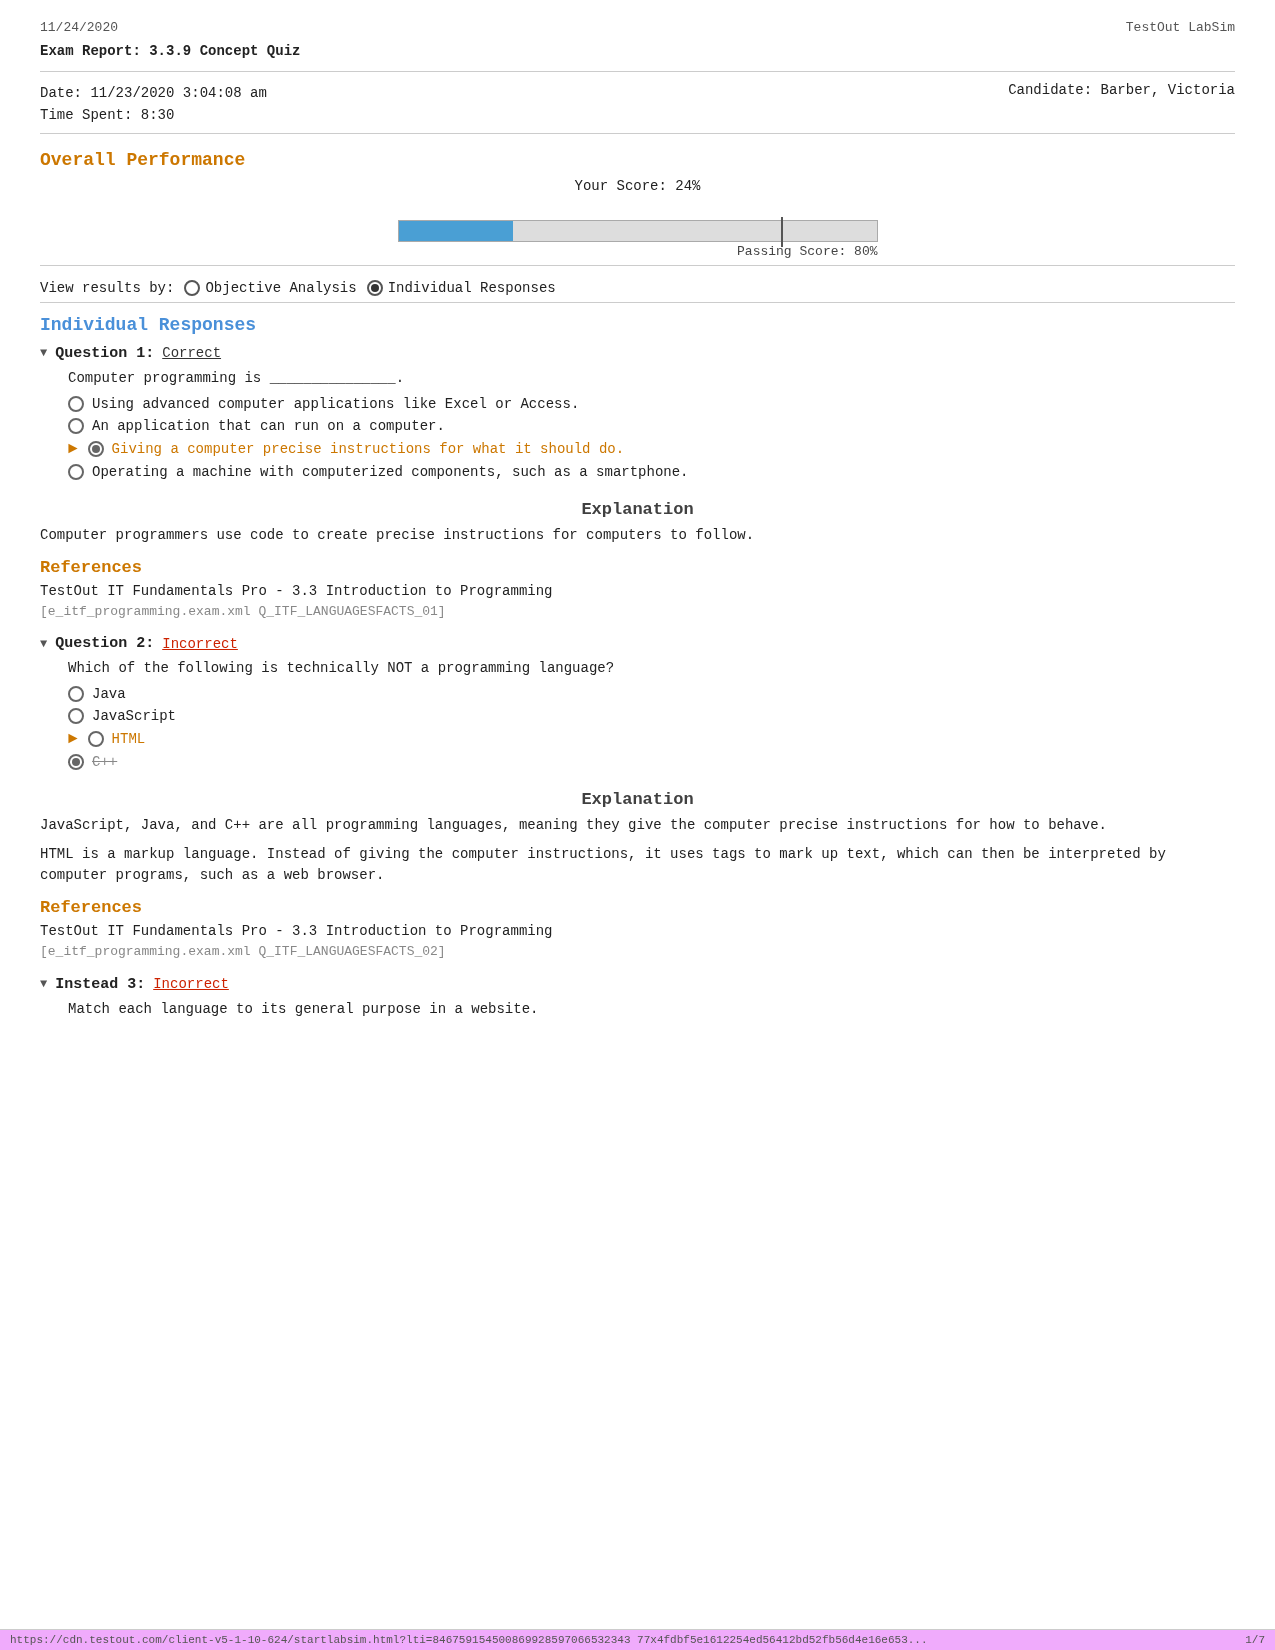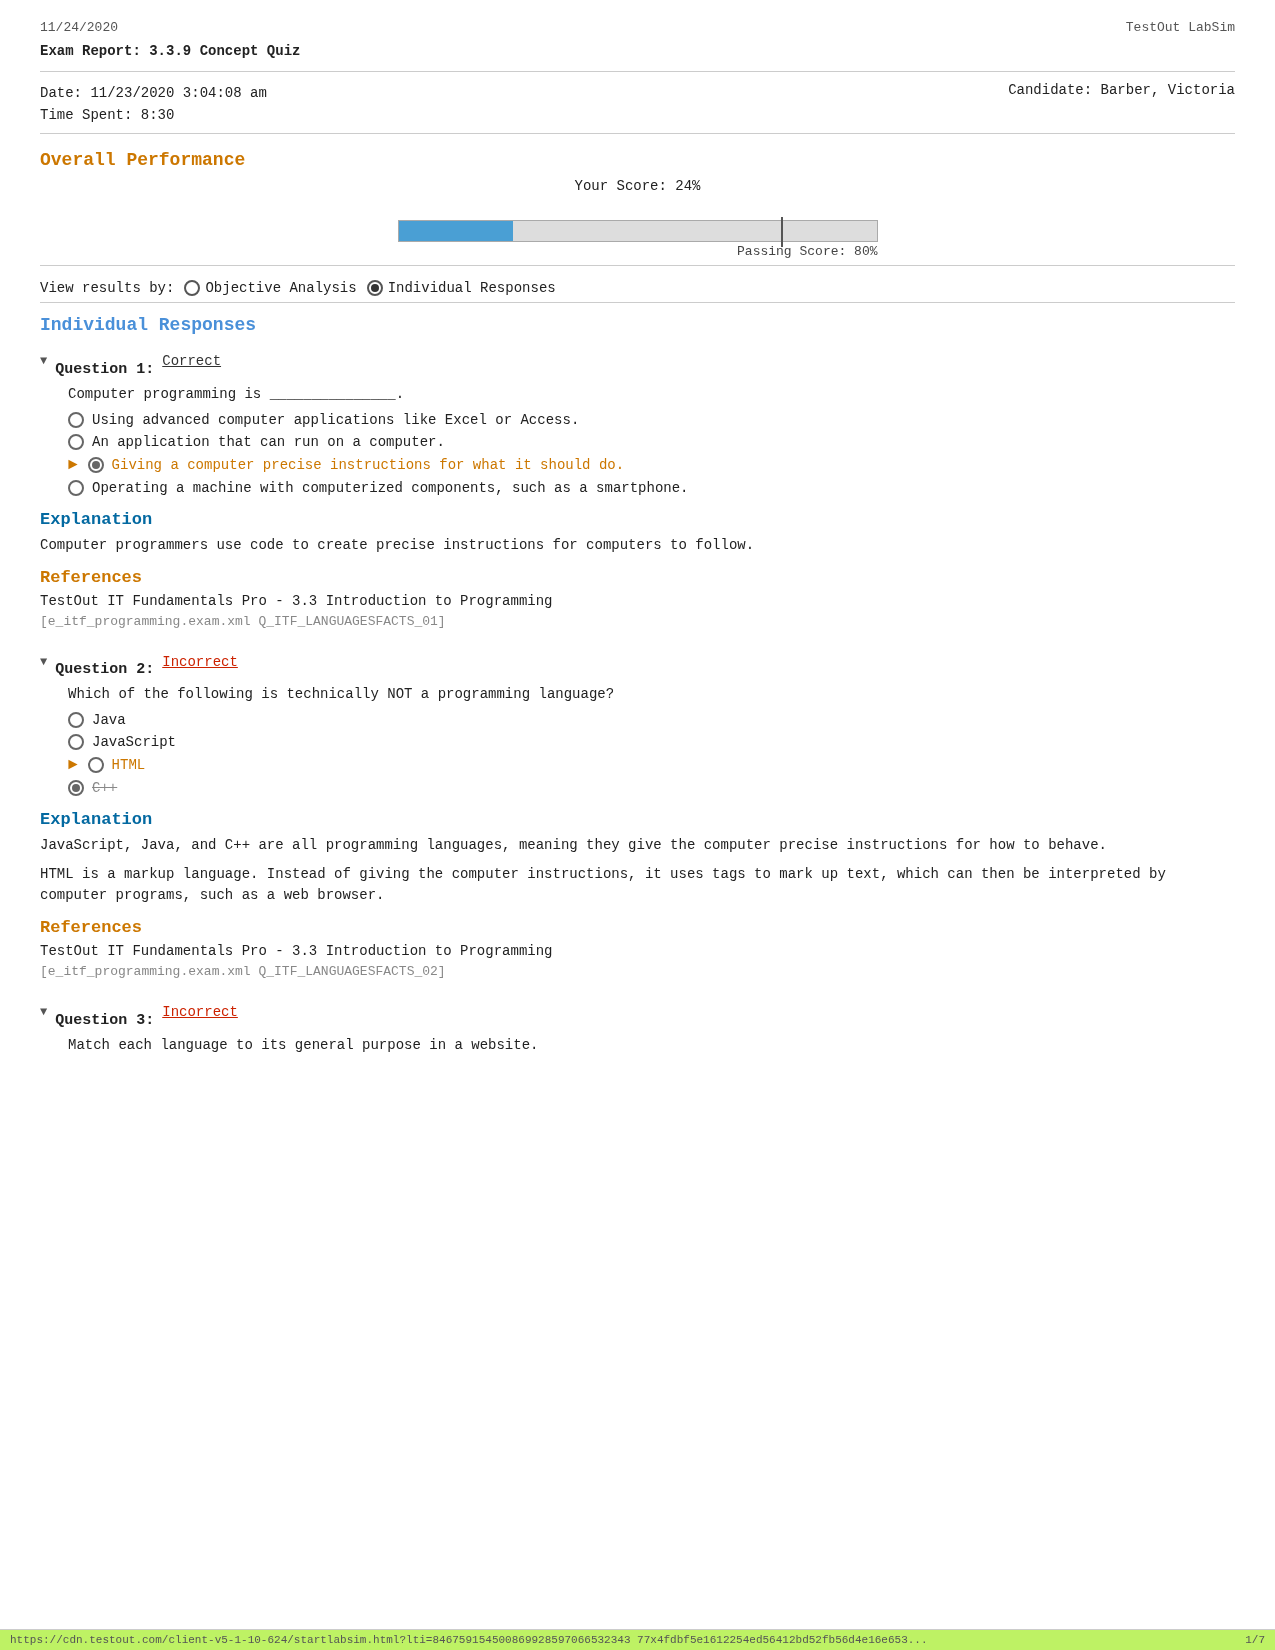--- a/index.html
+++ b/index.html
@@ -116,21 +116,20 @@
       gap: 8px;
       margin-bottom: 8px;
     }
     .triangle-icon {
       color: #555;
       font-size: 12px;
     }
     .question-label {
       font-weight: bold;
       font-size: 15px;
-      margin-top: 16px;
     }
     .correct-label { color: #333; text-decoration: underline; font-size: 14px; }
     .incorrect-label { color: #cc2200; text-decoration: underline; font-size: 14px; }
     .question-text {
       font-size: 14px;
       margin: 0 0 10px 28px;
     }
     .answer-option {
       display: flex;
       align-items: center;
@@ -157,24 +156,25 @@
       height: 8px;
       border-radius: 50%;
       background: #666;
     }
     .arrow-indicator {
       color: #cc7700;
       font-size: 16px;
       margin-right: 2px;
     }
     .explanation-heading {
-      color: #0369a1;
+      color: #404040;
       font-size: 17px;
       font-weight: bold;
-      margin: 14px 0 6px 0;
+      margin: 20px 0 6px 0;
+      text-align: center;
     }
     .explanation-text {
       font-size: 14px;
       margin-bottom: 8px;
       line-height: 1.5;
     }
     .references-heading {
       color: #cc7700;
       font-size: 17px;
       font-weight: bold;
@@ -186,21 +186,21 @@
     }
     .references-code {
       font-size: 13px;
       color: #888;
     }
     .footer-bar {
       position: fixed;
       bottom: 0;
       left: 0;
       width: 100%;
-      background: #bef264;
+      background: #f0abfc;
       border-top: 1px solid #ccc;
       font-size: 11px;
       color: #555;
       padding: 4px 10px;
       display: flex;
       justify-content: space-between;
     }
   </style>
 </head>
 <body>
@@ -322,21 +322,21 @@
 <div class="explanation-text">HTML is a markup language. Instead of giving the computer instructions, it uses tags to mark up text, which can then be interpreted by computer programs, such as a web browser.</div>
 
 <div class="references-heading">References</div>
 <div class="references-text">
   <div>TestOut IT Fundamentals Pro - 3.3 Introduction to Programming</div>
   <div class="references-code">[e_itf_programming.exam.xml Q_ITF_LANGUAGESFACTS_02]</div>
 </div>
 
 <div class="question-header" style="margin-top:14px;">
   <span class="triangle-icon">▼</span>
-  <span class="question-label">Question 3:</span>
+  <span class="question-label">Instead 3:</span>
   <span class="incorrect-label">Incorrect</span>
 </div>
 
 <div class="question-text">Match each language to its general purpose in a website.</div>
 
 <div class="footer-bar">
   <span>https://cdn.testout.com/client-v5-1-10-624/startlabsim.html?lti=846759154500869928597066532343 77x4fdbf5e1612254ed56412bd52fb56d4e16e653...</span>
   <span>1/7</span>
 </div>
 

